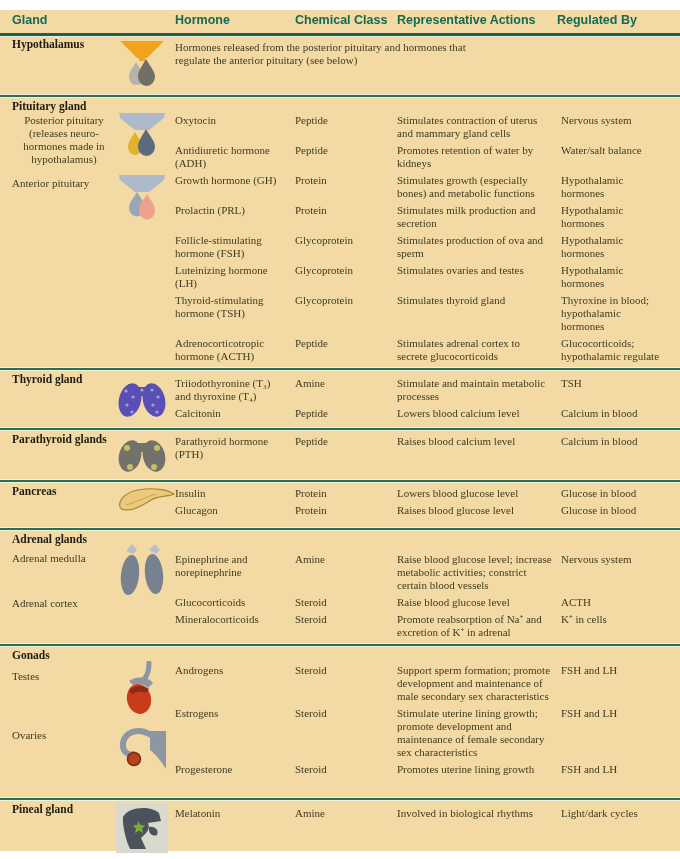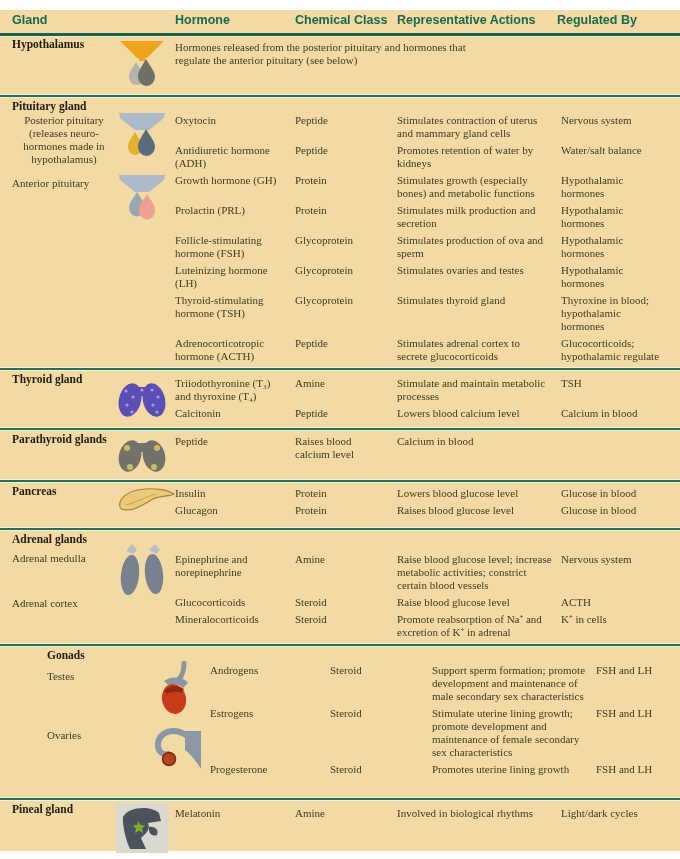--- a/index.html
+++ b/index.html
@@ -42,21 +42,21 @@
   .sec-pituitary .sub-post{margin-top:1px;text-align:center;}
   .sec-pituitary .sub-ant{margin-top:11px;}
   .sec-thyroid{min-height:56px;}
   .sec-thyroid .rows{padding-top:6px;}
   .sec-parathyroid{min-height:48px;}
   .sec-pancreas{min-height:44px;}
   .sec-adrenal{min-height:112px;}
   .sec-adrenal .rows{padding-top:22px;}
   .sec-adrenal .sub-med{margin-top:6px;}
   .sec-adrenal .sub-cor{margin-top:32px;}
-  .sec-gonads{min-height:150px;margin-left:35px;}
+  .sec-gonads{min-height:150px;}
   .sec-gonads .rows{padding-top:17px;}
   .sec-gonads .sub-tes{margin-top:8px;}
   .sec-gonads .sub-ova{margin-top:46px;}
   .sec-pineal{min-height:50px;}
   .sec-pineal .rows{padding-top:6px;}
 </style>
 </head>
 <body>
 
 <div class="panel">
@@ -208,20 +208,21 @@
       <rect x="19" y="10" width="14" height="9" rx="4" fill="#73726a"></rect>
       <g fill="#c6c063">
         <circle cx="11" cy="15" r="3"></circle>
           <circle cx="41" cy="15" r="3"></circle>
         <circle cx="14" cy="34" r="3"></circle>
           <circle cx="38" cy="34" r="3"></circle>
       </g>
     </svg>
     <div class="rows">
       <div class="row">
+        <div>Parathyroid hormone (PTH)</div>
         <div>Peptide</div>
         <div>Raises blood calcium level</div>
         <div>Calcium in blood</div>
       </div>
     </div>
   </div>
 
   <div class="divider"></div>
 
   <div class="section sec-pancreas">

